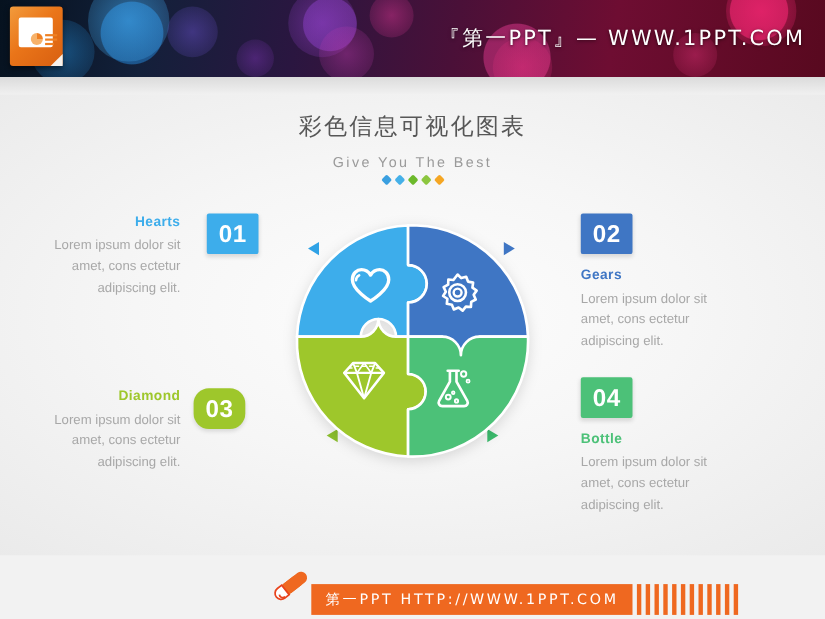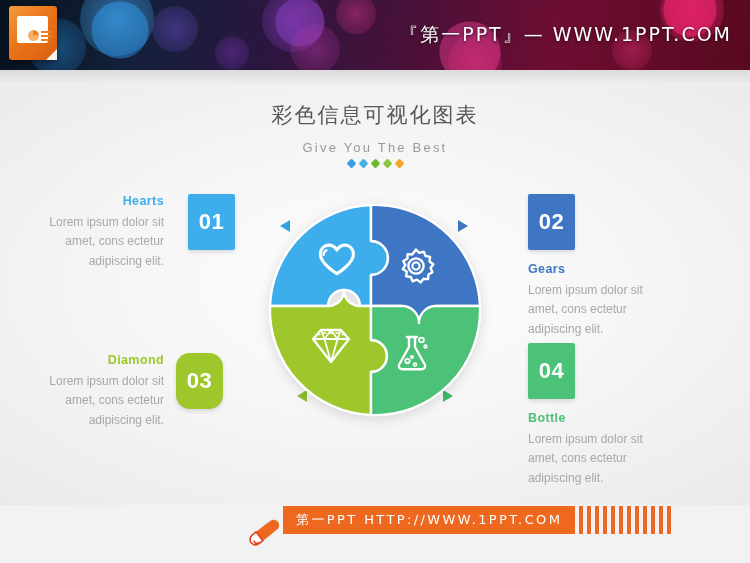--- a/index.html
+++ b/index.html
@@ -70,38 +70,38 @@
   
   .block{position:absolute;display:flex;align-items:flex-start;gap:12px;}
   .block.left{left:44px;flex-direction:row;}
   .block.right{left:528px;flex-direction:column;}
   .txt{width:120px;}
   .txt.r{text-align:right;}
   .txt.l{text-align:left;}
   .lbl{font-size:12.5px;font-weight:bold;letter-spacing:.4px;margin-bottom:5px;}
   .desc{font-size:12px;color:#a8a8a8;line-height:1.62;}
   .numbox{
-    width:47px;height:56px;border-radius:2px;color:#fff;
+    width:47px;height:37px;border-radius:2px;color:#fff;
     display:flex;align-items:center;justify-content:center;
     font-size:22px;font-weight:bold;letter-spacing:.5px;
     box-shadow:0 2px 4px rgba(0,0,0,.13);
   }
 
   
   .puzzle{position:absolute;left:266px;top:131px;width:218px;height:218px;}
   .puzzle svg{display:block;filter:drop-shadow(0 3px 6px rgba(0,0,0,.13));}
 
   
   .arw{position:absolute;width:0;height:0;}
   .arw.l{border-top:6px solid transparent;border-bottom:6px solid transparent;border-right:10px solid currentColor;}
   .arw.r{border-top:6px solid transparent;border-bottom:6px solid transparent;border-left:10px solid currentColor;}
 
   
   .footer{position:absolute;left:0;top:505px;width:750px;height:58px;background:#f2f2f2;}
-  .fbar{position:absolute;left:283px;top:1px;height:28px;display:flex;align-items:stretch;}
+  .fbar{position:absolute;left:283px;top:26px;height:28px;display:flex;align-items:stretch;}
   .fbar-main{
     background:#ef6820;color:#fff;display:flex;align-items:center;padding:0 13px;
     font-size:13px;letter-spacing:2.4px;white-space:nowrap;
     font-family:"DejaVu Sans","Liberation Sans",sans-serif;
   }
   .stripes{display:flex;align-items:stretch;margin-left:4px;}
   .stripe{width:4px;background:#ef6820;margin-right:4px;}
   .pen{position:absolute;left:248px;top:12px;width:34px;height:30px;}
 </style>
 </head>

